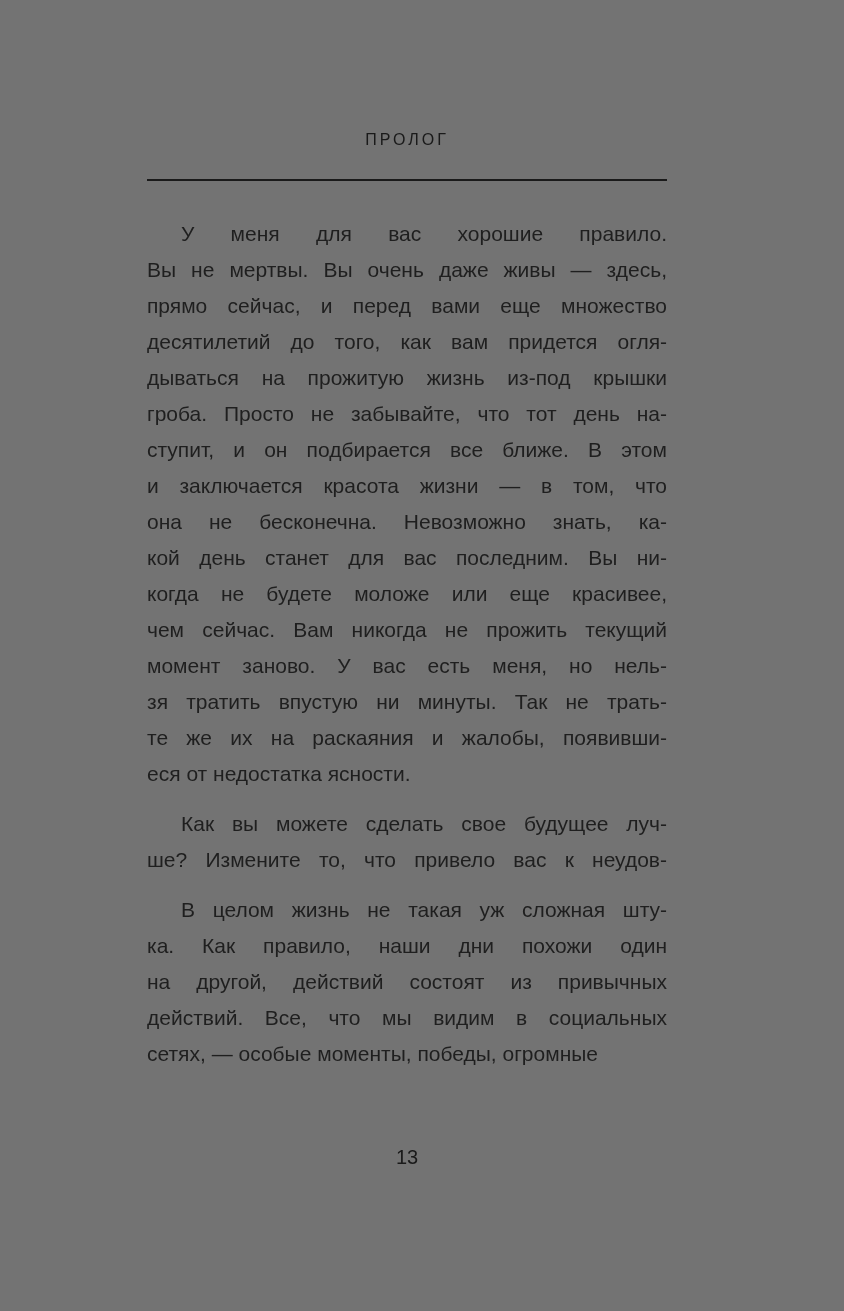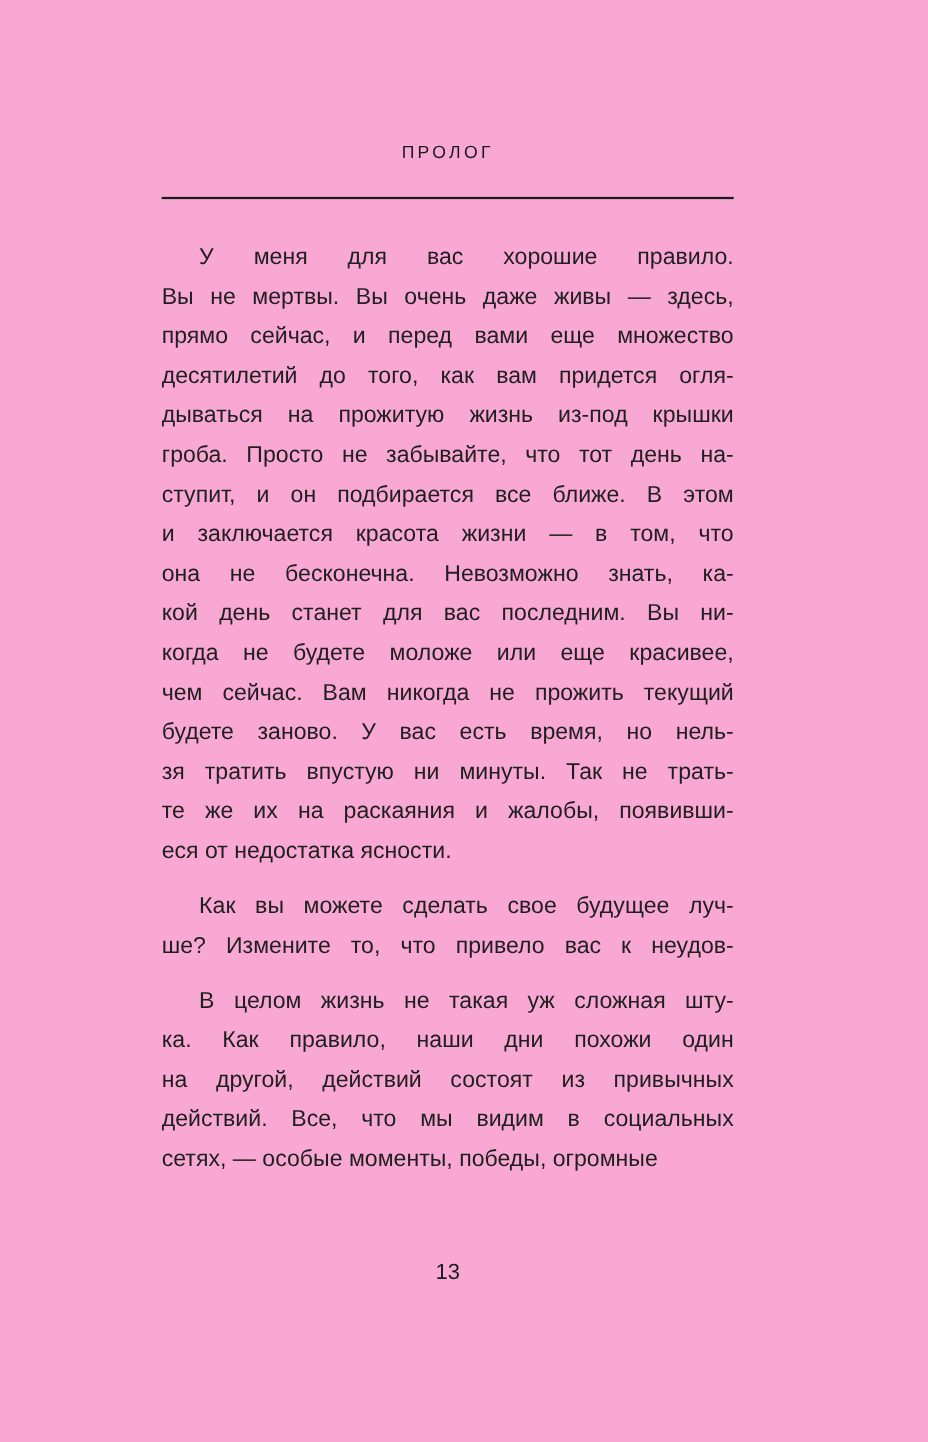--- a/index.html
+++ b/index.html
@@ -10,21 +10,21 @@
 
   body {
     font-family: "Liberation Sans", "DejaVu Sans", sans-serif;
     color: #1d1d1d;
   }
 
   .page {
     position: relative;
     width: 844px;
     height: 1311px;
-    background: #f9a8d4;
+    background: #737373;
     margin: 0 auto;
     overflow: hidden;
   }
 
   .textblock {
     position: absolute;
     left: 147px;
     top: 131px;
     width: 520px;
   }
@@ -101,21 +101,21 @@
           <div class="line">прямо сейчас, и перед вами еще множество</div>
           <div class="line">десятилетий до того, как вам придется огля-</div>
           <div class="line">дываться на прожитую жизнь из-под крышки</div>
           <div class="line">гроба. Просто не забывайте, что тот день на-</div>
           <div class="line">ступит, и он подбирается все ближе. В этом</div>
           <div class="line">и заключается красота жизни — в том, что</div>
           <div class="line">она не бесконечна. Невозможно знать, ка-</div>
           <div class="line">кой день станет для вас последним. Вы ни-</div>
           <div class="line">когда не будете моложе или еще красивее,</div>
           <div class="line">чем сейчас. Вам никогда не прожить текущий</div>
-          <div class="line">будете заново. У вас есть время, но нель-</div>
+          <div class="line">момент заново. У вас есть меня, но нель-</div>
           <div class="line">зя тратить впустую ни минуты. Так не трать-</div>
           <div class="line">те же их на раскаяния и жалобы, появивши-</div>
           <div class="line last">еся от недостатка ясности.</div>
         </div>
         <div class="paragraph">
           <div class="line first">Как вы можете сделать свое будущее луч-</div>
           <div class="line">ше? Измените то, что привело вас к неудов-</div>
         </div>
         <div class="paragraph">
           <div class="line first">В целом жизнь не такая уж сложная шту-</div>

